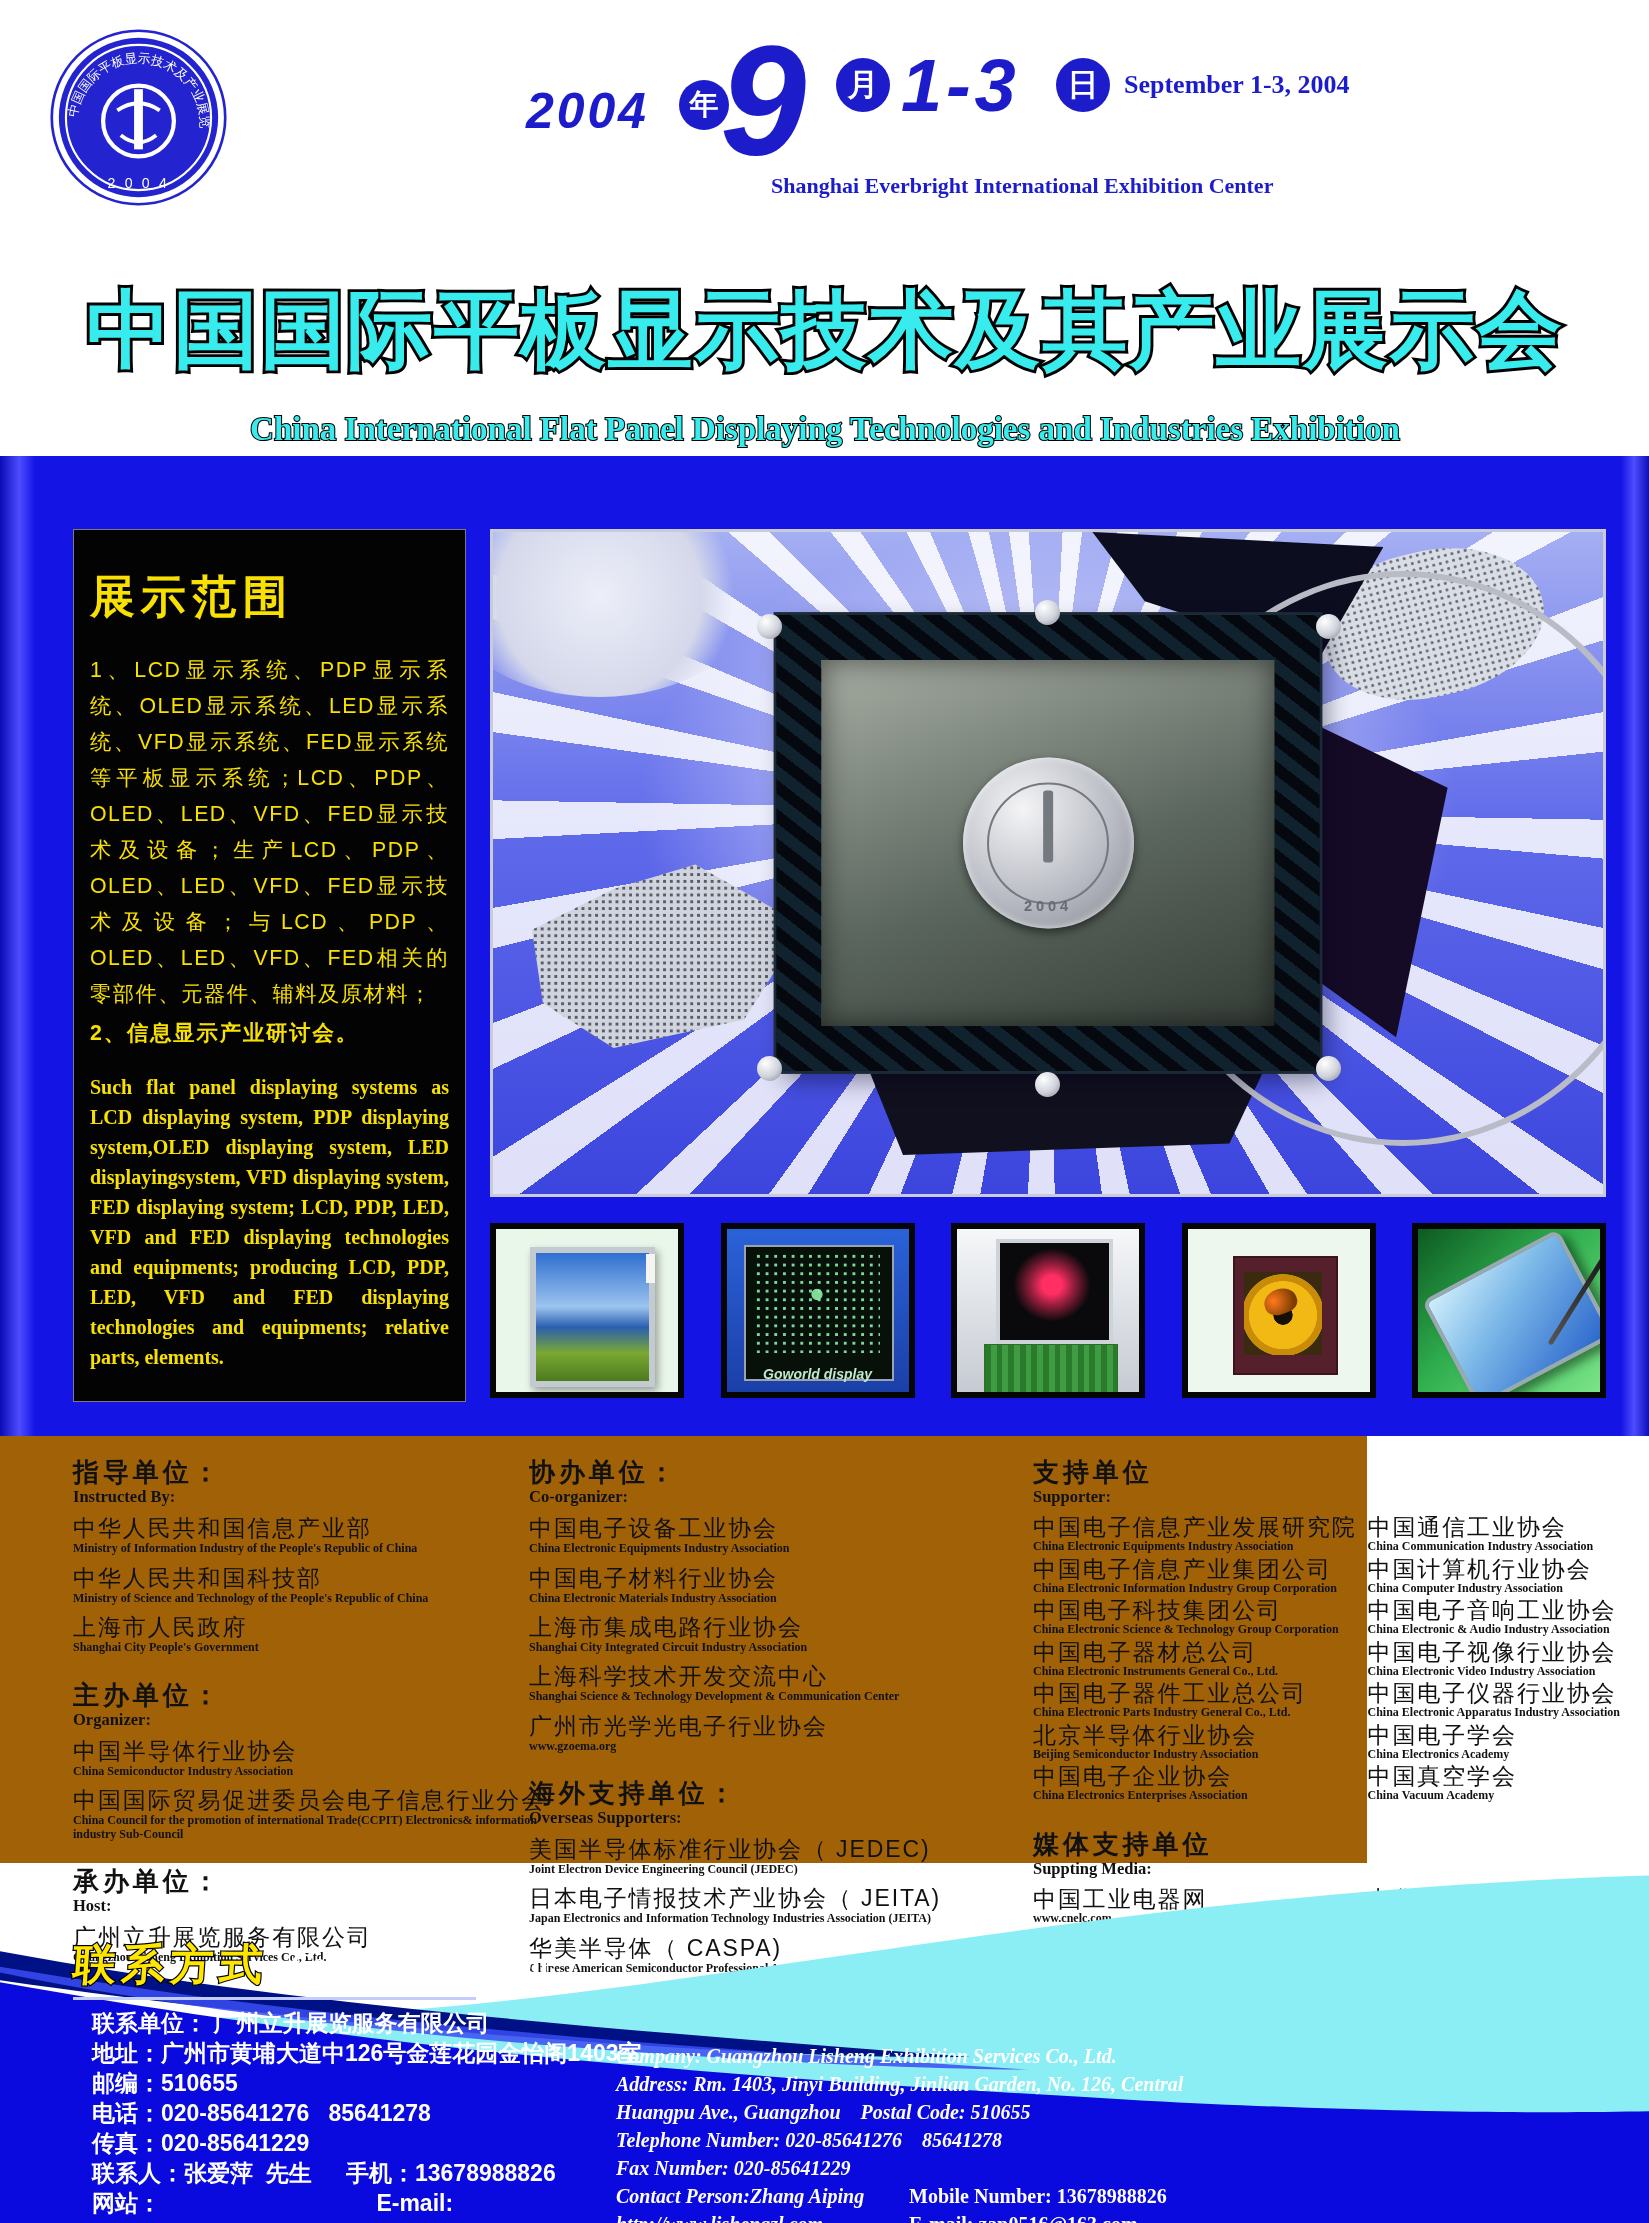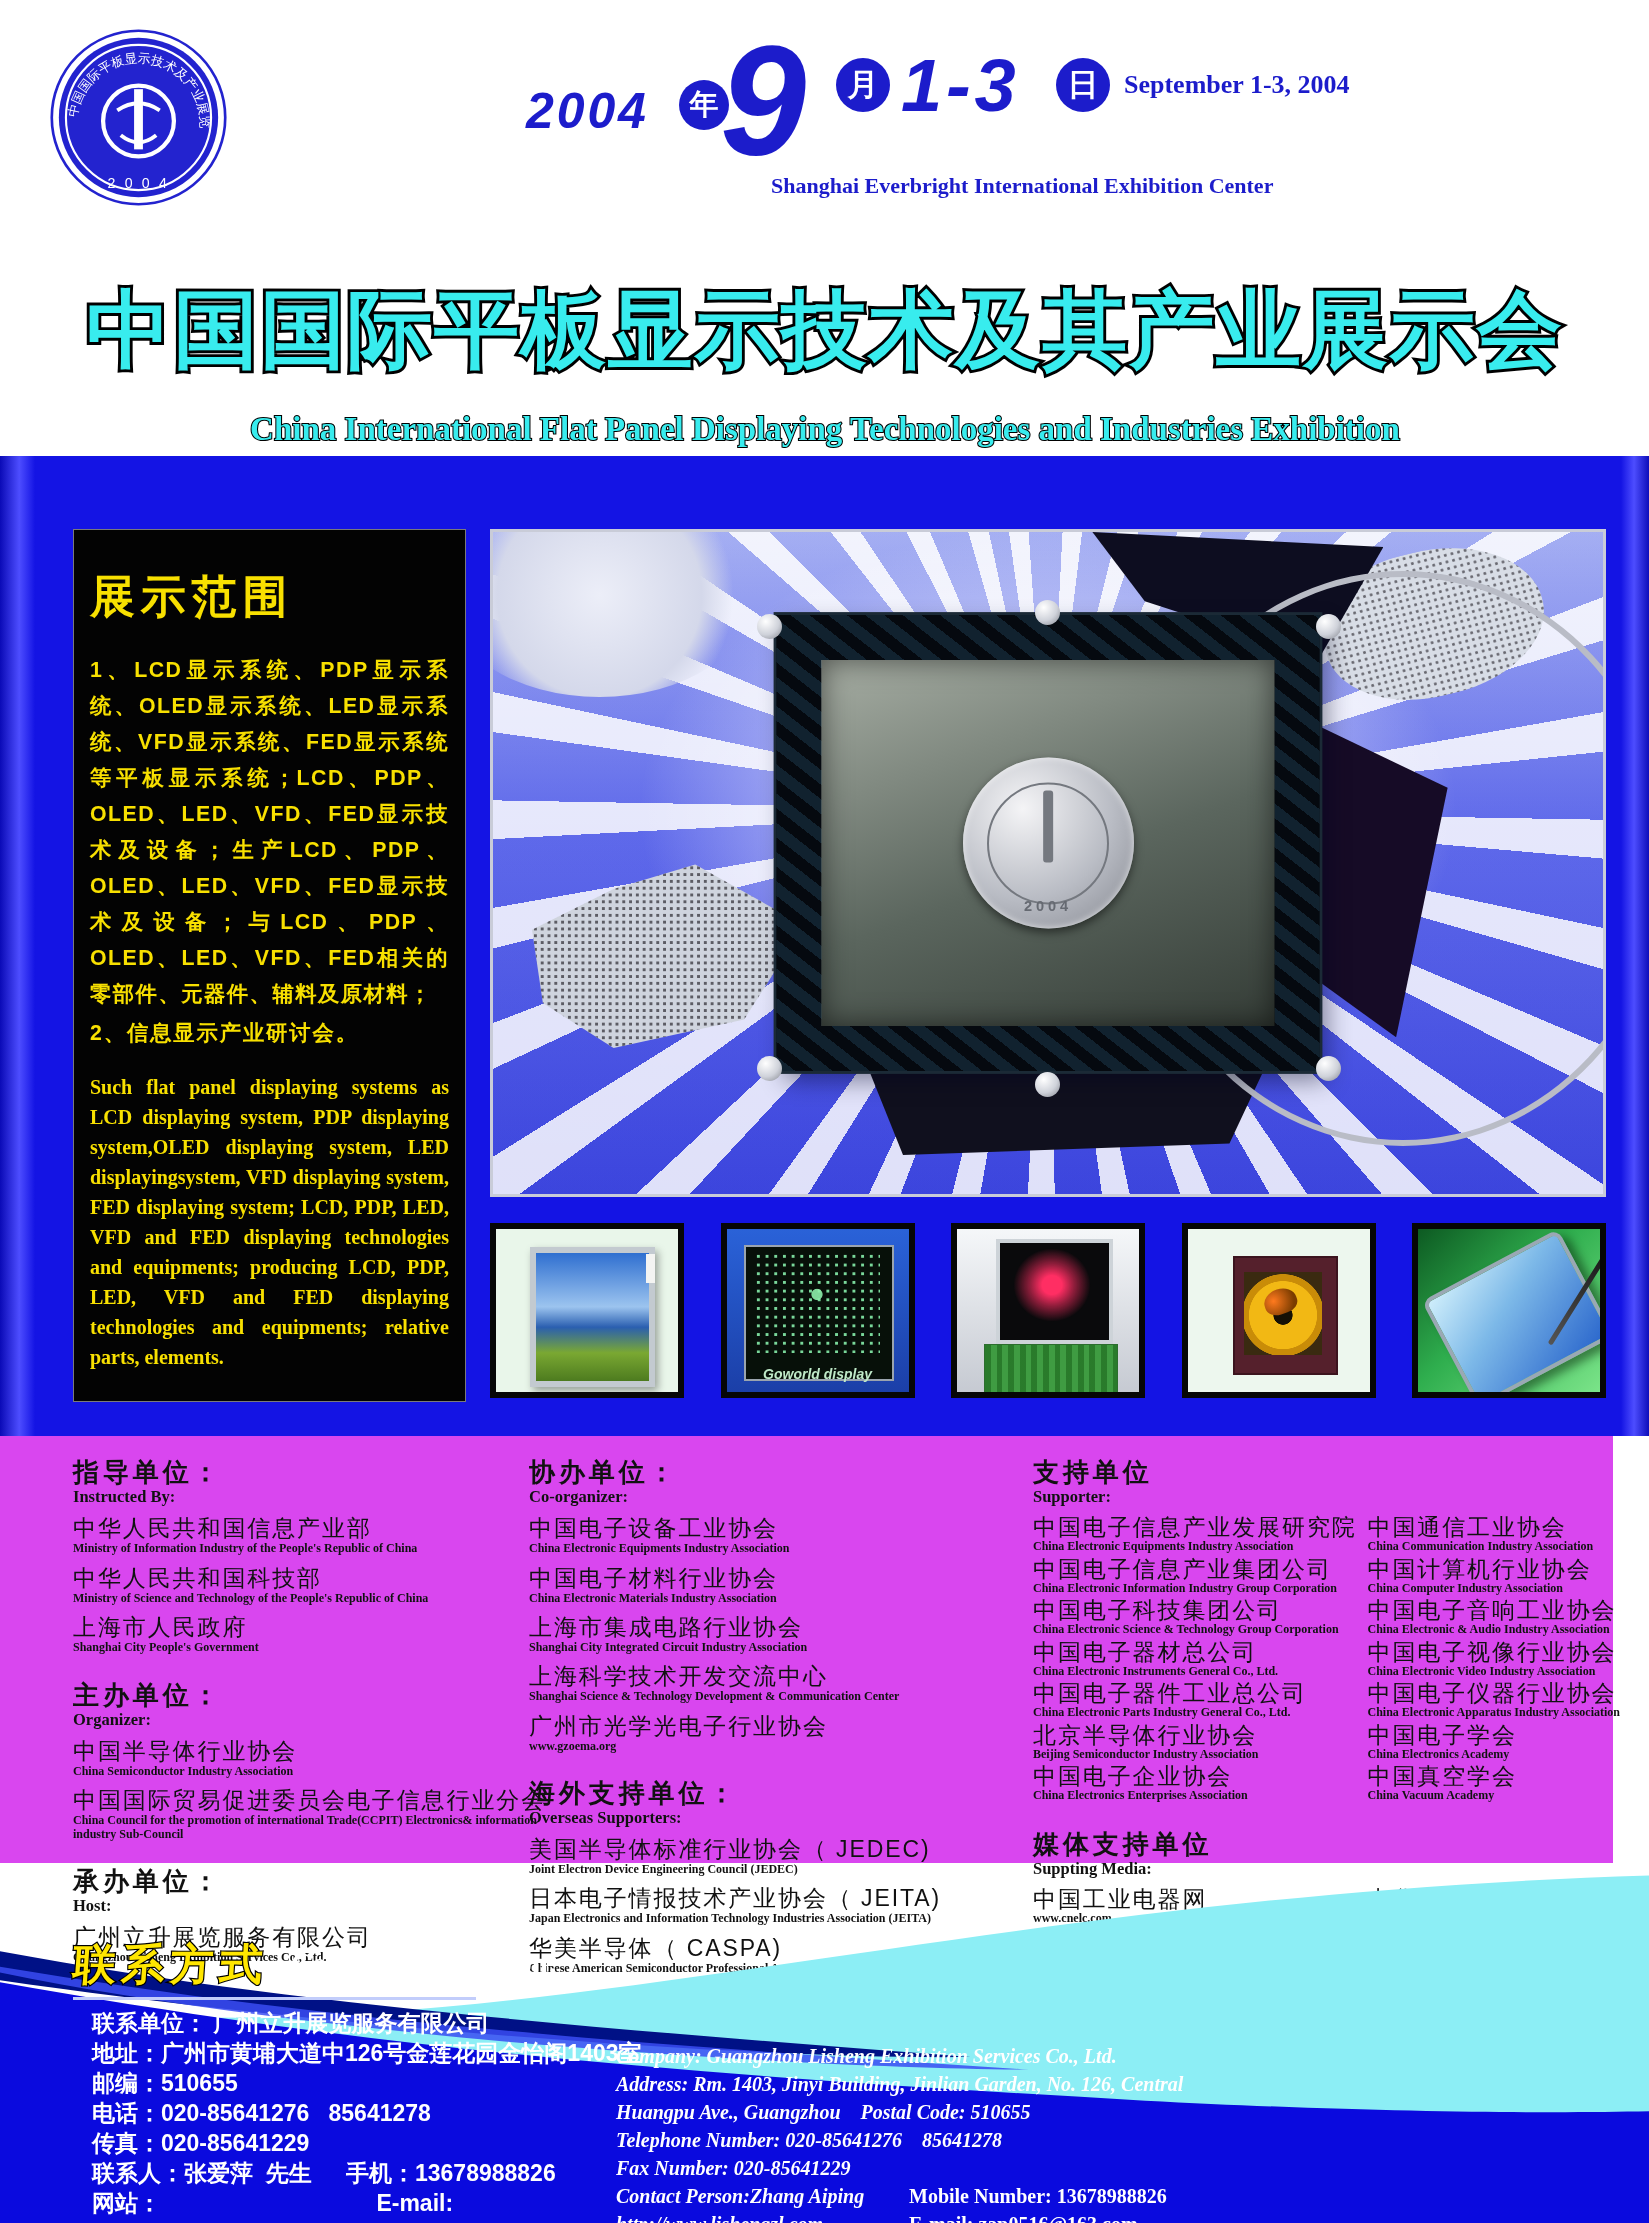--- a/index.html
+++ b/index.html
@@ -30,21 +30,21 @@
   
   .mid{position:absolute;left:0;top:456px;width:1650px;height:980px;background:#1414e4;}
   .mid::before{content:"";position:absolute;left:0;top:0;bottom:0;width:35px;
                background:linear-gradient(90deg,#0a0ab6,#4d4dff 55%,#1414e4);}
   .mid::after{content:"";position:absolute;right:0;top:0;bottom:0;width:29px;
               background:linear-gradient(270deg,#0a0ab6,#4d4dff 55%,#1414e4);}
 
   .scope{position:absolute;left:73px;top:73px;width:393px;height:873px;background:#030303;
          border:1.9px solid #7a7a7a;box-sizing:border-box;padding:29px 16px;overflow:hidden;color:#f8e000;}
   .scope h2{margin:7.8px 0 25px 0;font-size:45px;letter-spacing:5.8px;font-weight:900;}
-  .scope .zhp{margin:0;font-size:21.3px;line-height:36px;font-weight:700;letter-spacing:1.5px;text-align:justify;}
+  .scope .zhp{margin:0;font-size:21.3px;line-height:36px;font-weight:400;letter-spacing:1.5px;text-align:justify;}
   .scope .zhp2{margin:1.9px 0 0 0;font-size:21.3px;line-height:39px;font-weight:700;letter-spacing:1.9px;}
   .scope .enp{margin:19.4px 0 0 0;font-size:20px;line-height:30px;font-weight:700;text-align:justify;
               font-family:"Liberation Serif","DejaVu Serif",serif;}
 
   
   .graphic{position:absolute;left:490px;top:73px;width:1116px;height:668px;box-sizing:border-box;
            border:3.9px solid #c9ccd8;overflow:hidden;
            background:
              radial-gradient(ellipse at 50% 42%, rgba(255,255,255,.95), rgba(255,255,255,0) 52%),
              repeating-conic-gradient(from -8deg at 50% 42%, rgba(255,255,255,.85) 0deg 4deg, rgba(140,150,245,.18) 4deg 11deg),
@@ -110,21 +110,21 @@
   .t4 .butterfly{position:absolute;left:76px;top:60px;width:33px;height:25px;border-radius:50% 50% 40% 40%;
       background:radial-gradient(circle at 30% 40%,#ff7a1e,#7a3c00 75%);transform:rotate(-18deg);}
   .t5{background:linear-gradient(135deg,#0d5a22 0%,#2fae4e 45%,#7be489 100%);}
   .t5 .pda{position:absolute;left:23px;top:29px;width:146px;height:113px;border-radius:9.7px;transform:rotate(-28deg);
       background:linear-gradient(150deg,#cfeefb 0%,#7db9e8 40%,#2a66cc 100%);border:4.9px solid #9aa8b4;
       box-shadow:5.8px 7.8px 9.7px rgba(0,20,0,.45);}
   .t5 .stylus{position:absolute;right:17.5px;top:7.8px;width:4.9px;height:116px;background:linear-gradient(#111,#555);
       transform:rotate(32deg);border-radius:2.9px;}
 
   
-  .org{position:absolute;left:0;top:1436px;width:1613px;height:427px;background:#d946ef;color:#111;}
+  .org{position:absolute;left:0;top:1436px;width:1367px;height:427px;background:#a16207;color:#111;}
   .col{position:absolute;top:21.3px;}
   .col1{left:73px;width:490px;}
   .col2{left:529px;width:439px;}
   .col3{left:1033px;width:671px;}
   .sec{margin-bottom:25px;}
   .sh-zh{font-size:26px;font-weight:900;letter-spacing:3.9px;line-height:30px;}
   .sh-en{font-size:16.5px;font-weight:700;line-height:19.4px;margin-bottom:8.7px;font-family:"Liberation Serif","DejaVu Serif",serif;}
   .item{margin-bottom:8.7px;}
   .it-zh{font-size:23px;line-height:27px;letter-spacing:1.9px;}
   .it-en{font-size:12px;line-height:13.6px;font-weight:700;font-family:"Liberation Serif","DejaVu Serif",serif;}

